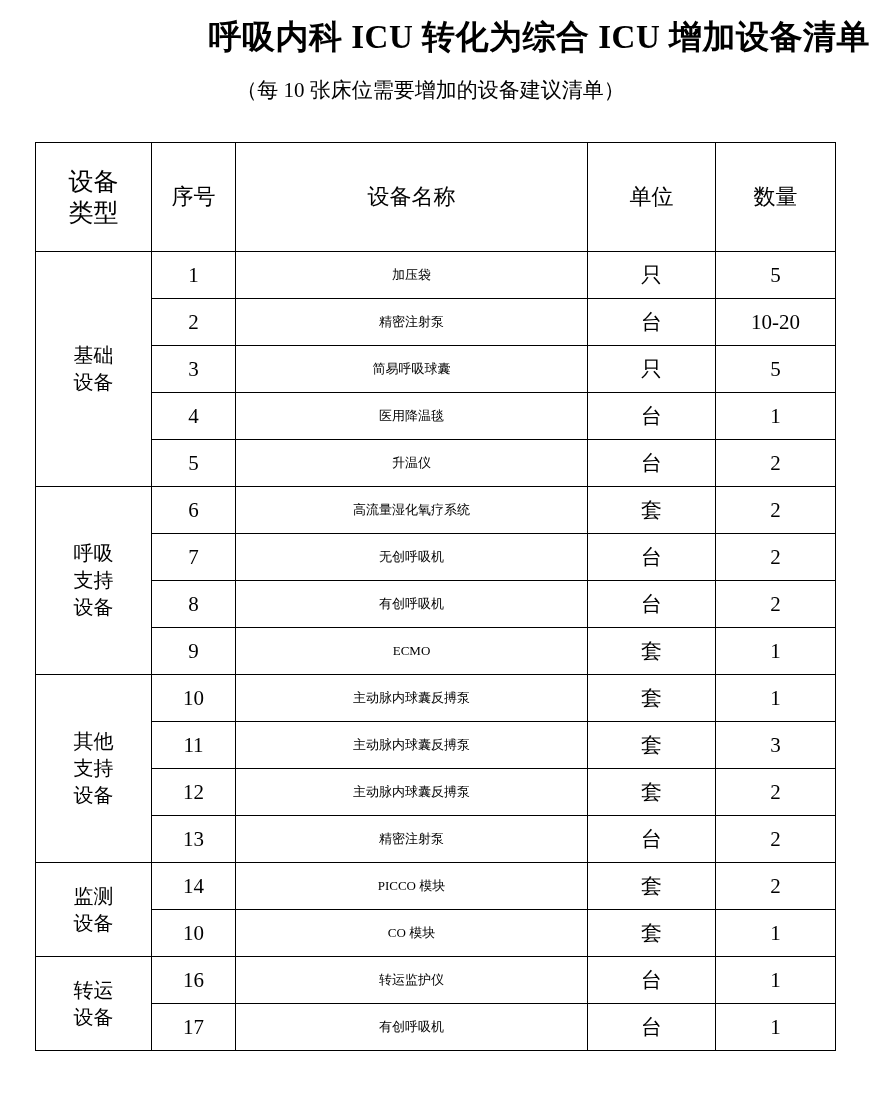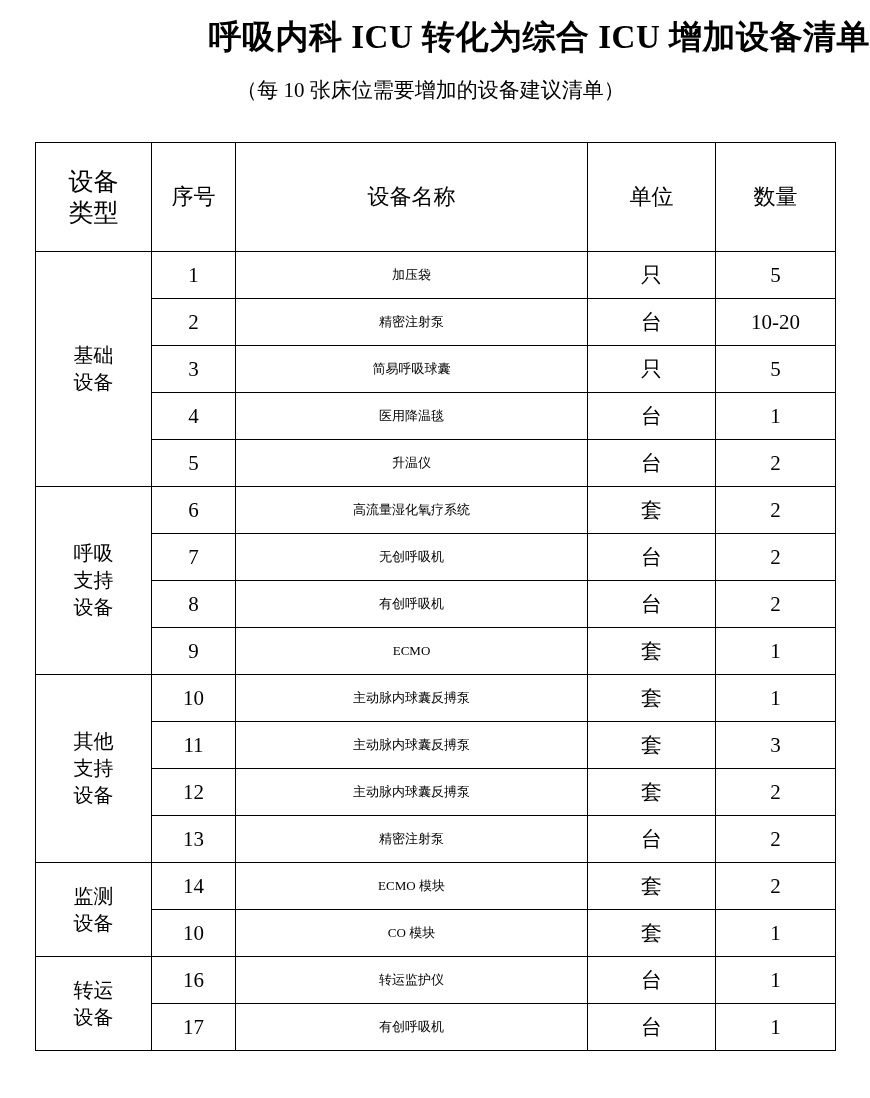--- a/index.html
+++ b/index.html
@@ -205,21 +205,21 @@
           <td>台</td>
           <td>2</td>
         </tr>
 
         <tr>
           <td class="cat" rowspan="2">
             <div>监测</div>
             <div>设备</div>
           </td>
           <td>14</td>
-          <td class="name">ECMO 模块</td>
+          <td class="name">PICCO 模块</td>
           <td>套</td>
           <td>2</td>
         </tr>
         <tr>
           <td>10</td>
           <td class="name">CO 模块</td>
           <td>套</td>
           <td>1</td>
         </tr>
 

